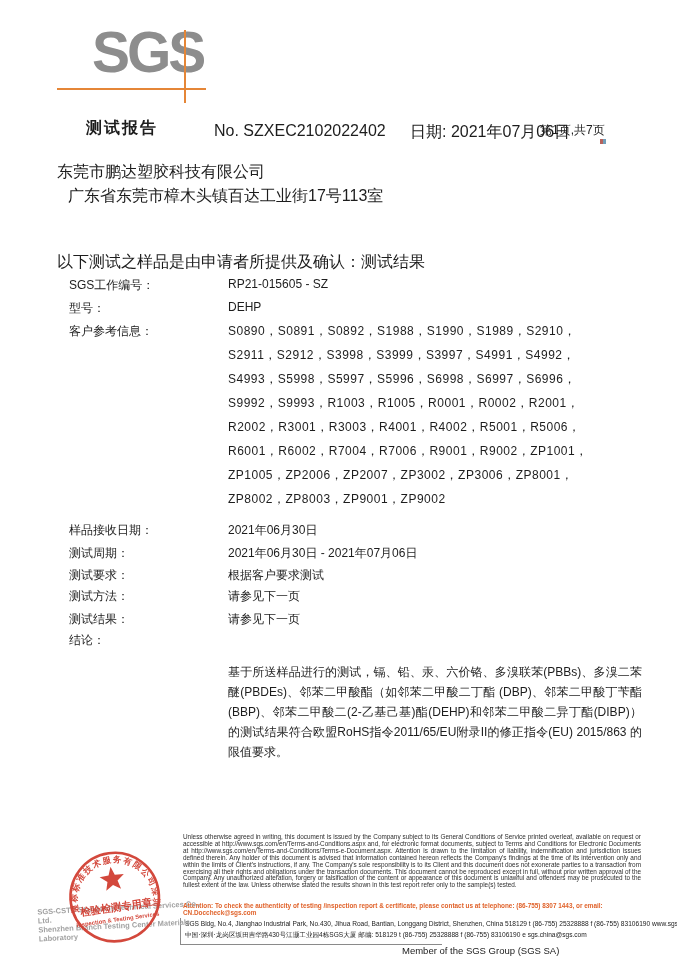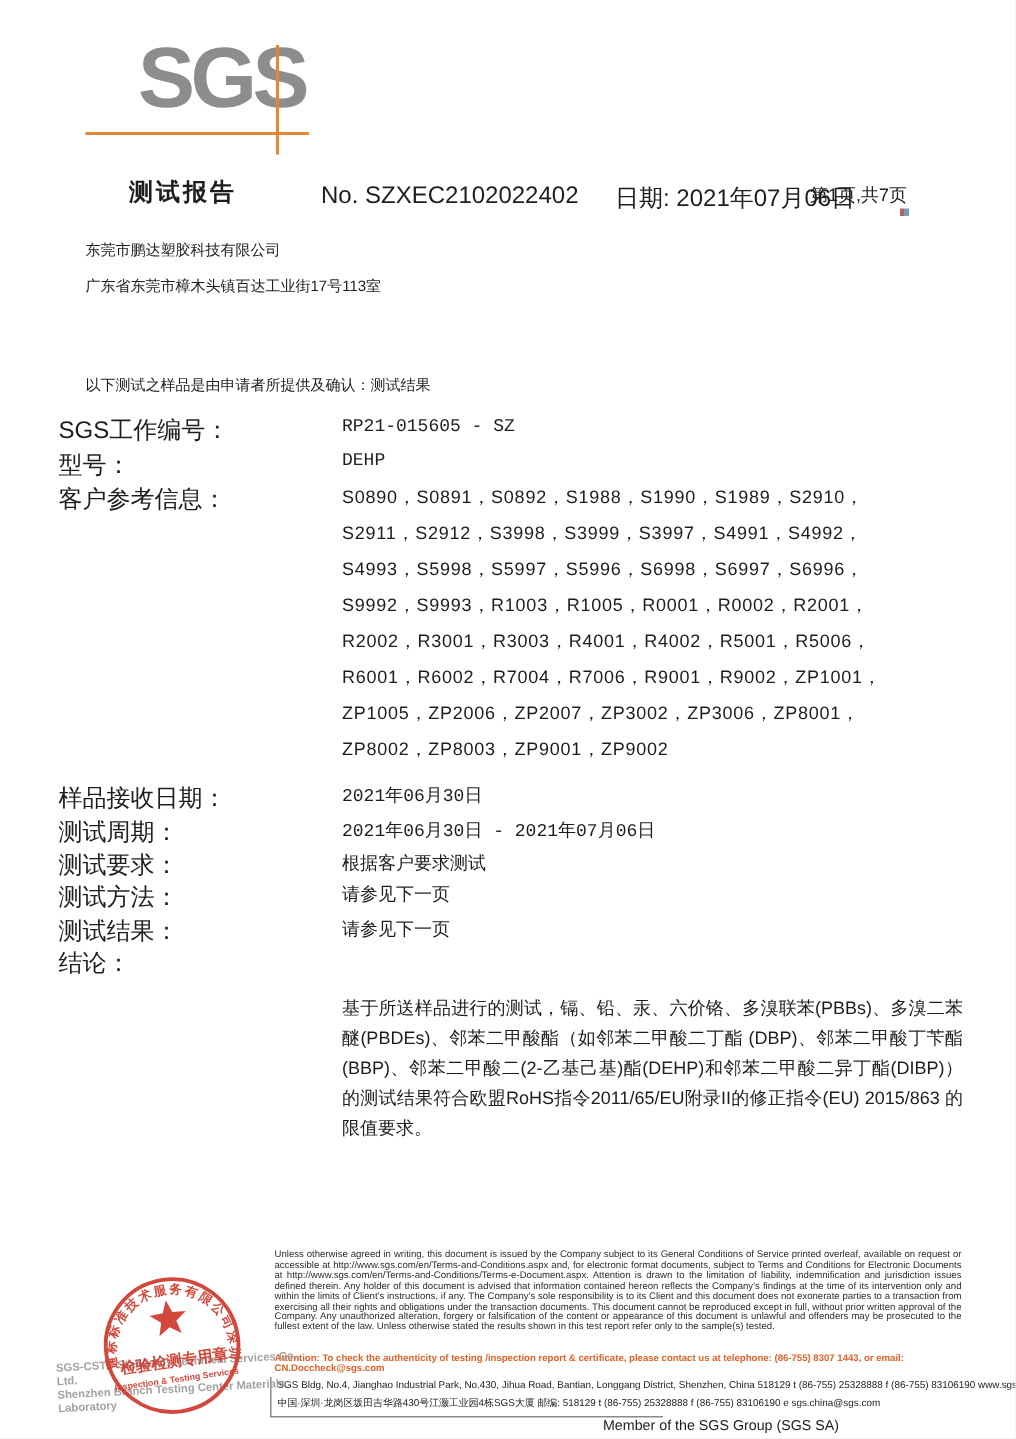--- a/index.html
+++ b/index.html
@@ -14,26 +14,26 @@
   .logo-hline{left:57px;top:88px;width:149px;height:2px;background:#e58637;}
   .logo-vline{left:184px;top:30px;width:2px;height:73px;background:#e58637;}
   
   .report-title{left:57px;top:118px;font-size:16px;font-weight:bold;letter-spacing:2px;margin-left:29px;}
   .report-no{left:214px;top:122px;font-size:16px;}
   .report-date{left:410px;top:122px;font-size:16px;}
   .report-page{left:540px;top:122px;font-size:12px;}
   .speck{left:600px;top:139px;width:6px;height:5px;
     background:linear-gradient(90deg,#a43c34 50%,#4d86a8 50%);opacity:.8;}
   
-  .body-text{font-size:10px;line-height:1.25;}
+  .body-text{font-size:16px;line-height:1.25;}
   .company{left:57px;top:162px;}
-  .address{left:57px;top:186px;}
+  .address{left:68px;top:186px;}
   .statement{left:57px;top:252px;}
-  .lbl{left:39px;font-size:16px;}
-  .val{left:228px;font-size:12px;font-family:Liberation Mono, monospace;}
+  .lbl{left:69px;font-size:12px;}
+  .val{left:228px;font-size:12px;}
   .codes{left:228px;top:319px;font-size:12px;line-height:24px;letter-spacing:.5px;}
   .concl-text{left:228px;top:662px;width:414px;font-size:12px;line-height:20px;text-align:justify;}
   
   .disclaimer{left:183px;top:834px;width:458px;font-size:6.4px;line-height:6.9px;
     text-align:justify;color:#2e2e2e;}
   .attention{left:183px;top:903px;width:458px;font-size:6.4px;line-height:6.9px;
     font-weight:bold;color:#e0622a;}
   .addr-vline{left:180px;top:918px;width:1px;height:26px;background:#8a8a8a;}
   .addr-hline{left:180px;top:944px;width:262px;height:1px;background:#8a8a8a;}
   .addr-row1{left:185px;top:920px;width:470px;font-size:6.6px;color:#222;white-space:nowrap;}

